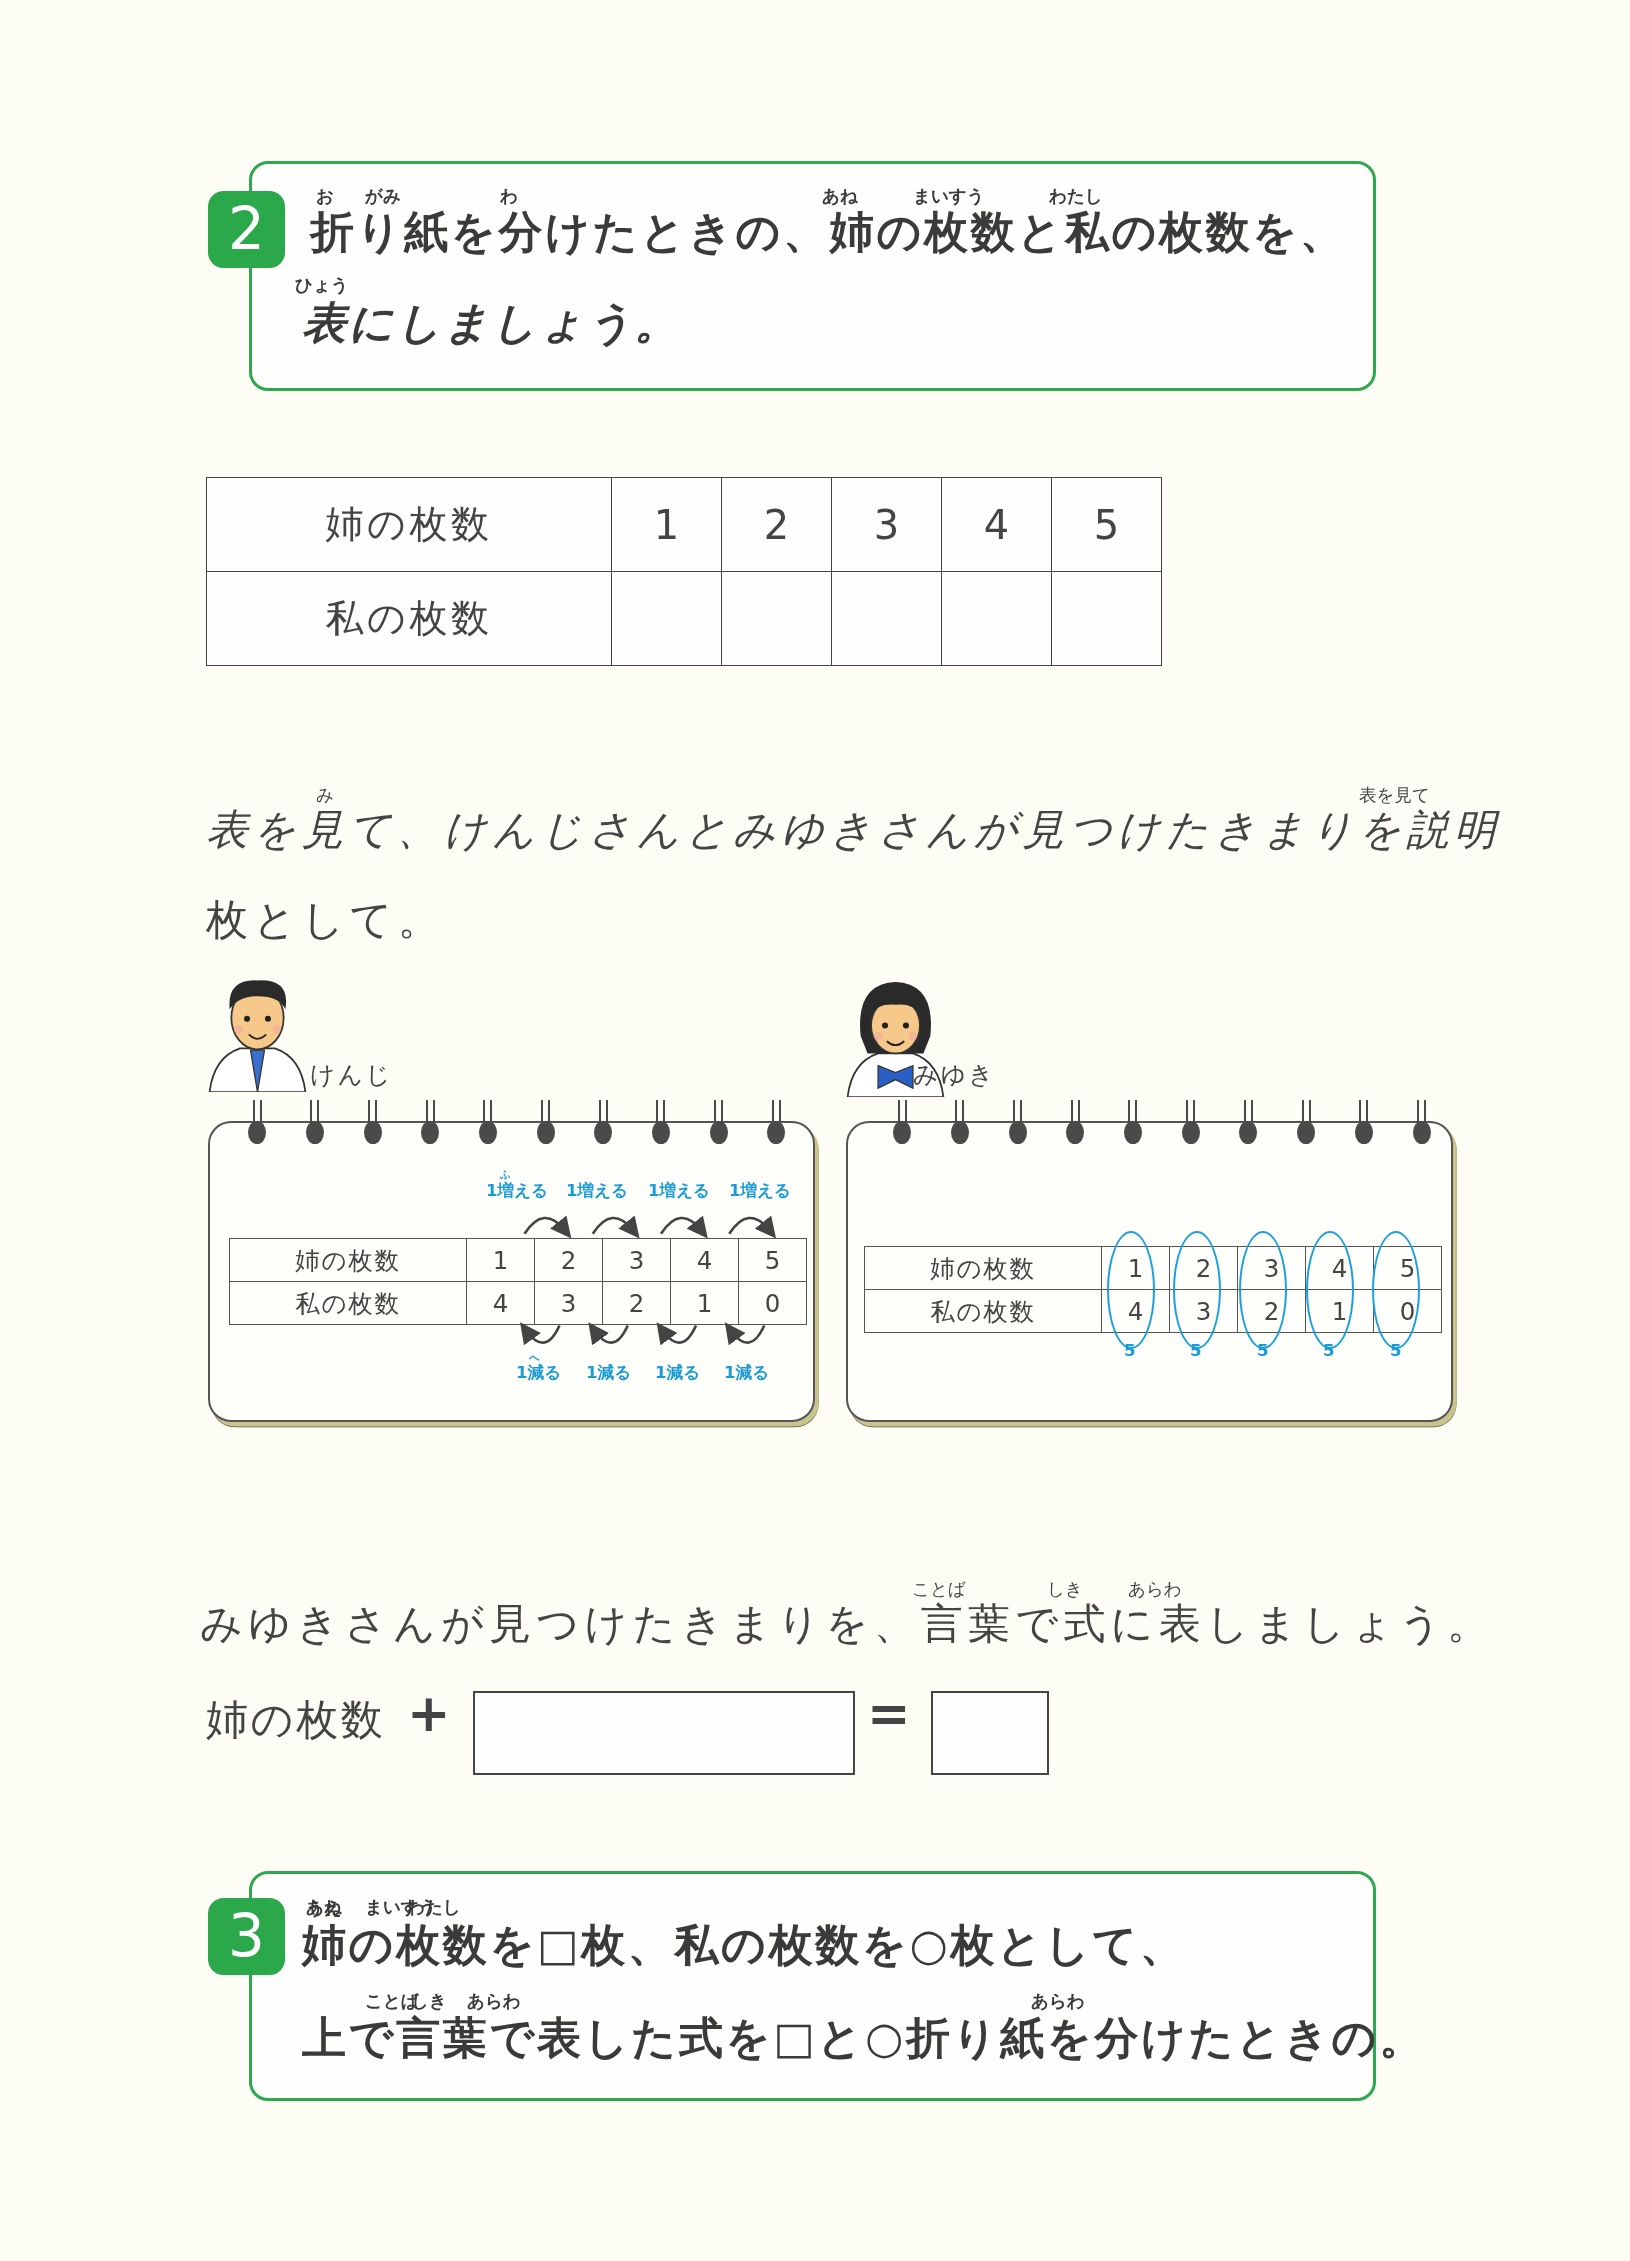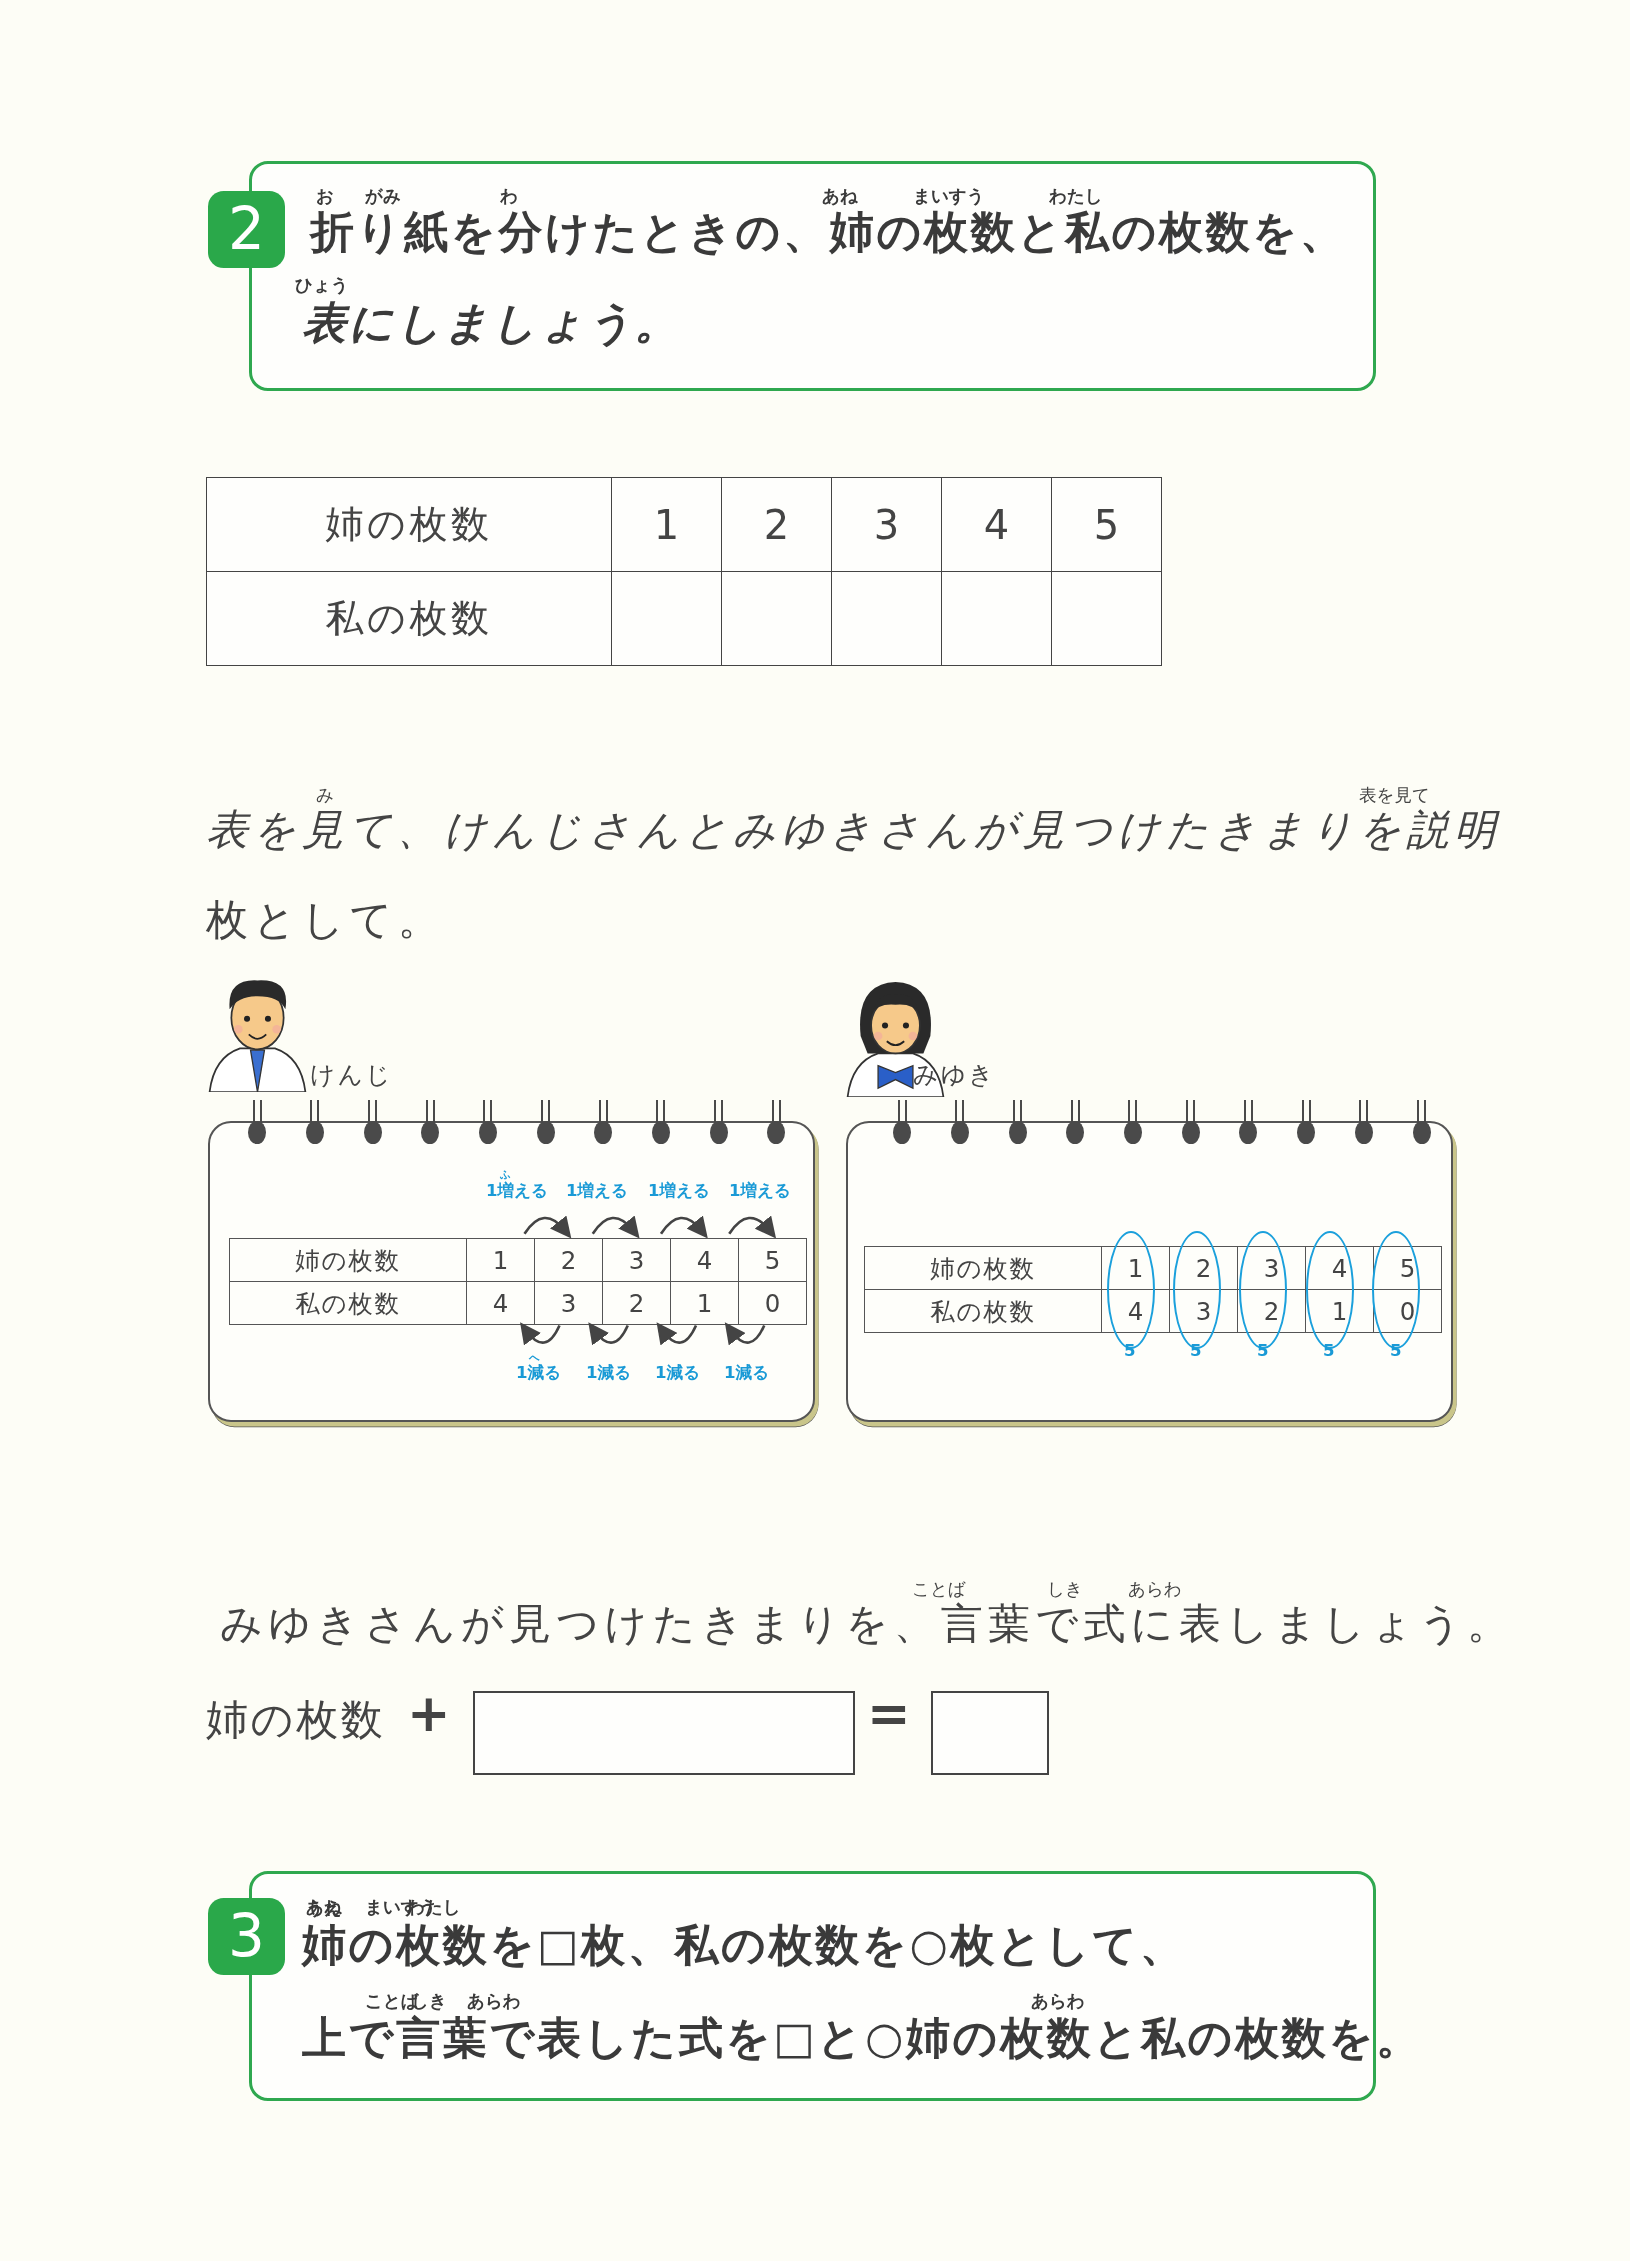--- a/index.html
+++ b/index.html
@@ -347,33 +347,33 @@
 </div>
 <span class="blue-text" style="left:1124px; top:1341px;">5</span>
 <span class="blue-text" style="left:1190px; top:1341px;">5</span>
 <span class="blue-text" style="left:1257px; top:1341px;">5</span>
 <span class="blue-text" style="left:1323px; top:1341px;">5</span>
 <span class="blue-text" style="left:1390px; top:1341px;">5</span>
 
 <span class="prose-ruby" style="left:912px; top:1577px;">ことば</span>
 <span class="prose-ruby" style="left:1047px; top:1577px;">しき</span>
 <span class="prose-ruby" style="left:1128px; top:1577px;">あらわ</span>
-<div class="prose" style="left:220px; top:1596px;text-align:center;">みゆきさんが見つけたきまりを、言葉で式に表しましょう。</div>
+<div class="prose" style="left:200px; top:1596px;text-align:center;">みゆきさんが見つけたきまりを、言葉で式に表しましょう。</div>
 
 <div class="prose" style="left:206px; top:1692px; letter-spacing:2.6px;">姉の枚数</div>
 <div class="abs" style="left:407px; top:1683px; font-size:52px; font-weight:bold; color:#444;">+</div>
 <div class="answer-box" style="left:473px; top:1691px; width:378px; height:80px;"></div>
 <div class="abs" style="left:867px; top:1683px; font-size:52px; font-weight:bold; color:#444;">=</div>
 <div class="answer-box" style="left:931px; top:1691px; width:114px; height:80px;"></div>
 
 <div class="qbox" style="left:249px; top:1871px; width:1121px; height:224px;"></div>
 <div class="qbadge" style="left:208px; top:1898px;">3</div>
 <span class="ruby" style="left:306px; top:1895px;">あね</span>
 <span class="ruby" style="left:365px; top:1895px;">まいすう</span>
 <span class="ruby" style="left:413px; top:1895px; left:407px;">わたし</span>
 <div class="qline" style="left:302px; top:1916px;">姉の枚数を□枚、私の枚数を○枚として、</div>
 <span class="ruby" style="left:306px; top:1896px;">うえ</span>
 <span class="ruby" style="left:365px; top:1989px;">ことば</span>
 <span class="ruby" style="left:467px; top:1989px;">あらわ</span>
 <span class="ruby" style="left:411px; top:1989px; left:411px;">しき</span>
 <span class="ruby" style="left:1031px; top:1989px;">あらわ</span>
-<div class="qline" style="left:302px; top:2009px;">上で言葉で表した式を□と○姉の枚数と私の枚数を。</div>
+<div class="qline" style="left:302px; top:2009px;">上で言葉で表した式を□と○折り紙を分けたときの。</div>
 
 
 </body></html>

